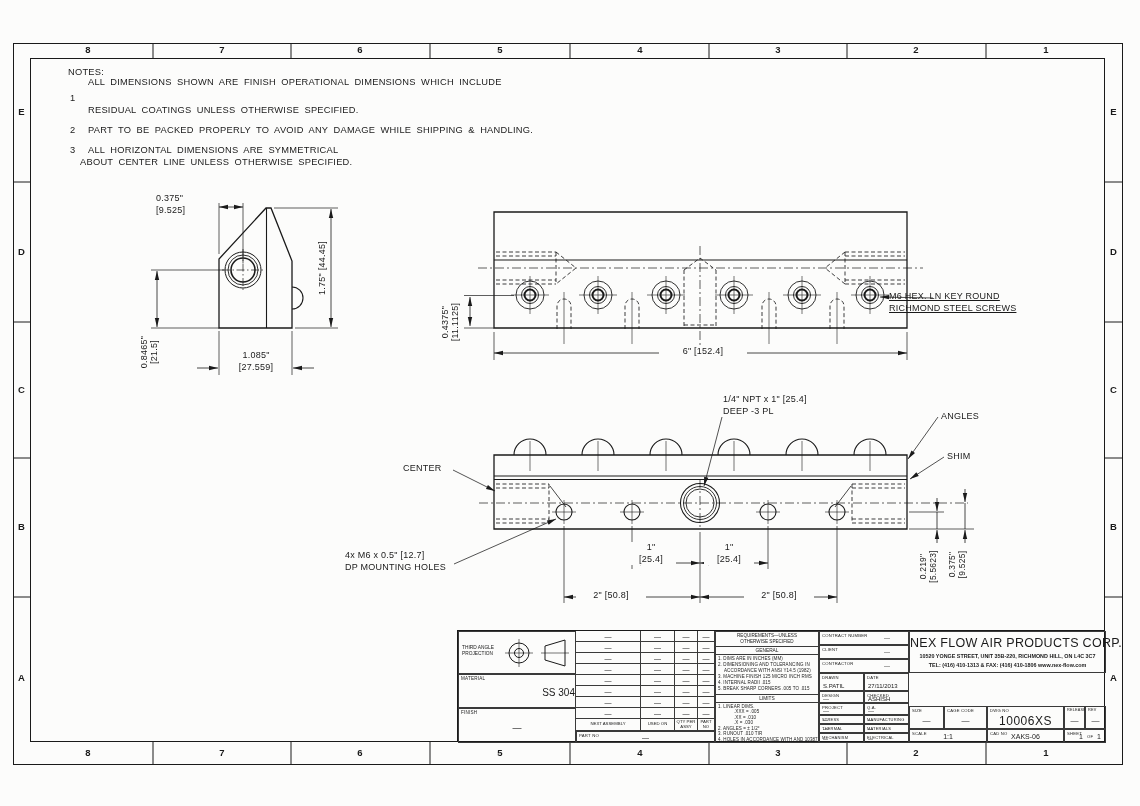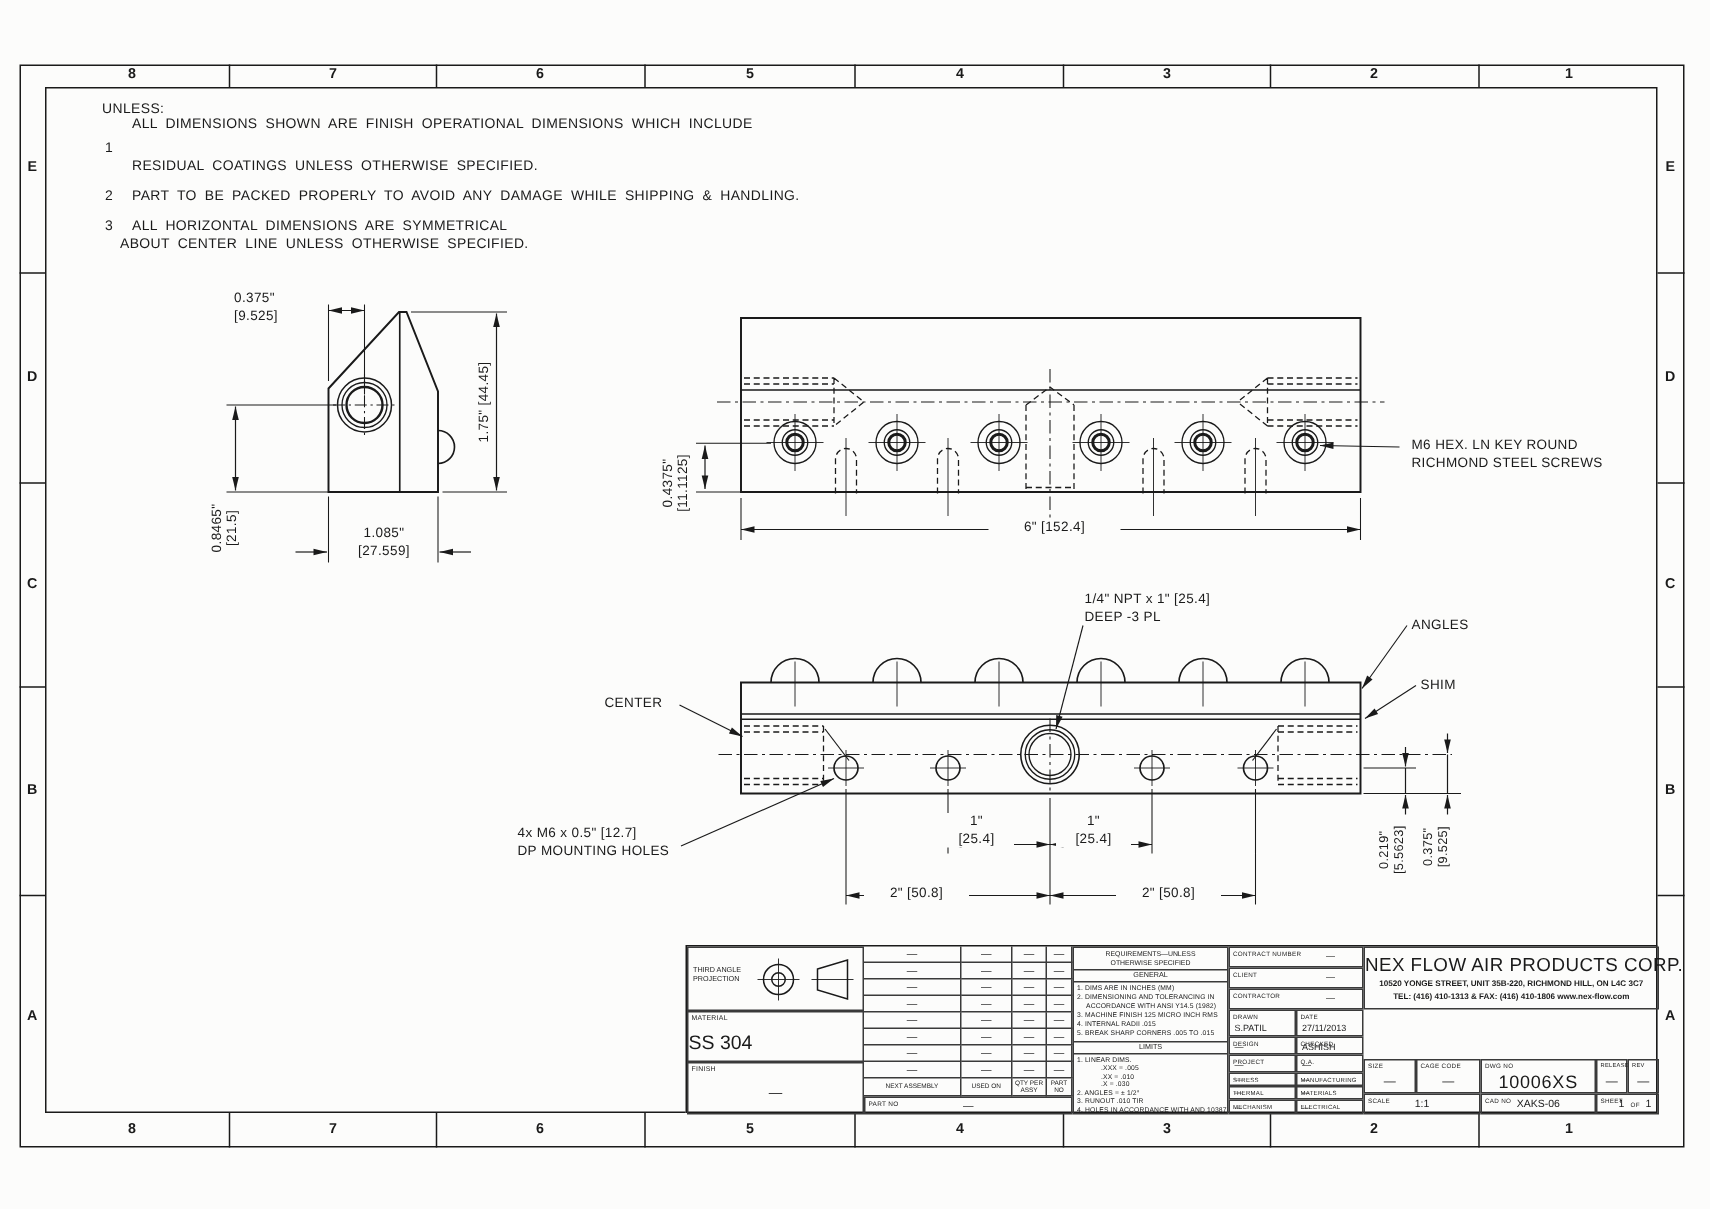--- a/index.html
+++ b/index.html
@@ -205,21 +205,21 @@
   <span class="zl" style="left:14px;top:384px;">C</span>
   <span class="zl" style="left:14px;top:521px;">B</span>
   <span class="zl" style="left:14px;top:672px;">A</span>
   <span class="zl" style="left:1106px;top:106px;">E</span>
   <span class="zl" style="left:1106px;top:246px;">D</span>
   <span class="zl" style="left:1106px;top:384px;">C</span>
   <span class="zl" style="left:1106px;top:521px;">B</span>
   <span class="zl" style="left:1106px;top:672px;">A</span>
 
   <div>
-    <div class="t note" style="left:68px;top:66px;">UNLESS:</div>
+    <div class="t note" style="left:68px;top:66px;">NOTES:</div>
     <div class="t note" style="left:70px;top:92px;">1</div>
     <div class="t note" style="left:88px;top:76px;">ALL DIMENSIONS SHOWN ARE FINISH OPERATIONAL DIMENSIONS WHICH INCLUDE</div>
     <div class="t note" style="left:88px;top:104px;">RESIDUAL COATINGS UNLESS OTHERWISE SPECIFIED.</div>
     <div class="t note" style="left:70px;top:124px;">2</div>
     <div class="t note" style="left:88px;top:124px;">PART TO BE PACKED PROPERLY TO AVOID ANY DAMAGE WHILE SHIPPING &amp; HANDLING.</div>
     <div class="t note" style="left:70px;top:144px;">3</div>
     <div class="t note" style="left:88px;top:144px;">ALL HORIZONTAL DIMENSIONS ARE SYMMETRICAL</div>
     <div class="t note" style="left:80px;top:156px;">ABOUT CENTER LINE UNLESS OTHERWISE SPECIFIED.</div>
   </div>
 
@@ -235,21 +235,21 @@
   <div class="t f9 c" style="left:216px;top:350px;width:80px;">
     <div>1.085"</div>
       <div>[27.559]</div>
   </div>
 
   <div class="t f9 c bgw" style="left:659px;top:346px;width:84px;">6" [152.4]</div>
   <div class="rotbox f9" style="left:419px;top:311px;width:64px;height:22px;">
     <div>0.4375"</div>
       <div>[11.1125]</div>
   </div>
-  <div class="t f9" style="left:941px;top:291px;">
+  <div class="t f9" style="left:889px;top:291px;text-decoration:underline;">
     <div>M6 HEX. LN KEY ROUND</div>
       <div>RICHMOND STEEL SCREWS</div>
   </div>
 
   <div class="t f9" style="left:723px;top:394px;">
     <div>1/4" NPT x 1" [25.4]</div>
       <div>DEEP -3 PL</div>
   </div>
   <div class="t f9" style="left:941px;top:411px;">ANGLES</div>
   <div class="t f9" style="left:947px;top:451px;">SHIM</div>
@@ -289,21 +289,21 @@
           <circle cx="16" cy="16" r="10"></circle>
             <circle cx="16" cy="16" r="4.5"></circle>
           <path d="M2,16 H30 M16,2 V30" stroke-width="0.6"></path>
           <path d="M42,9 L62,3 L62,29 L42,23 Z"></path>
           <path d="M38,16 H66" stroke-width="0.6"></path>
         </g>
       </svg>
     </div>
     <div class="cell" style="left:0;top:43px;width:118px;height:34px;">
       <div class="lbl">MATERIAL</div>
-      <div class="val" style="left:0;right:0;top:12px;text-align:left;font-size:13px;">SS 304</div>
+      <div class="val" style="left:0;right:0;top:12px;text-align:right;font-size:10px;">SS 304</div>
     </div>
     <div class="cell" style="left:0;top:77px;width:118px;height:35px;">
       <div class="lbl">FINISH</div>
       <div class="val" style="left:0;right:0;top:14px;text-align:center;font-size:9px;">—</div>
     </div>
 
     <div class="pgrid">
       <div class="pc">—</div>
         <div class="pc">—</div>
         <div class="pc">—</div>

